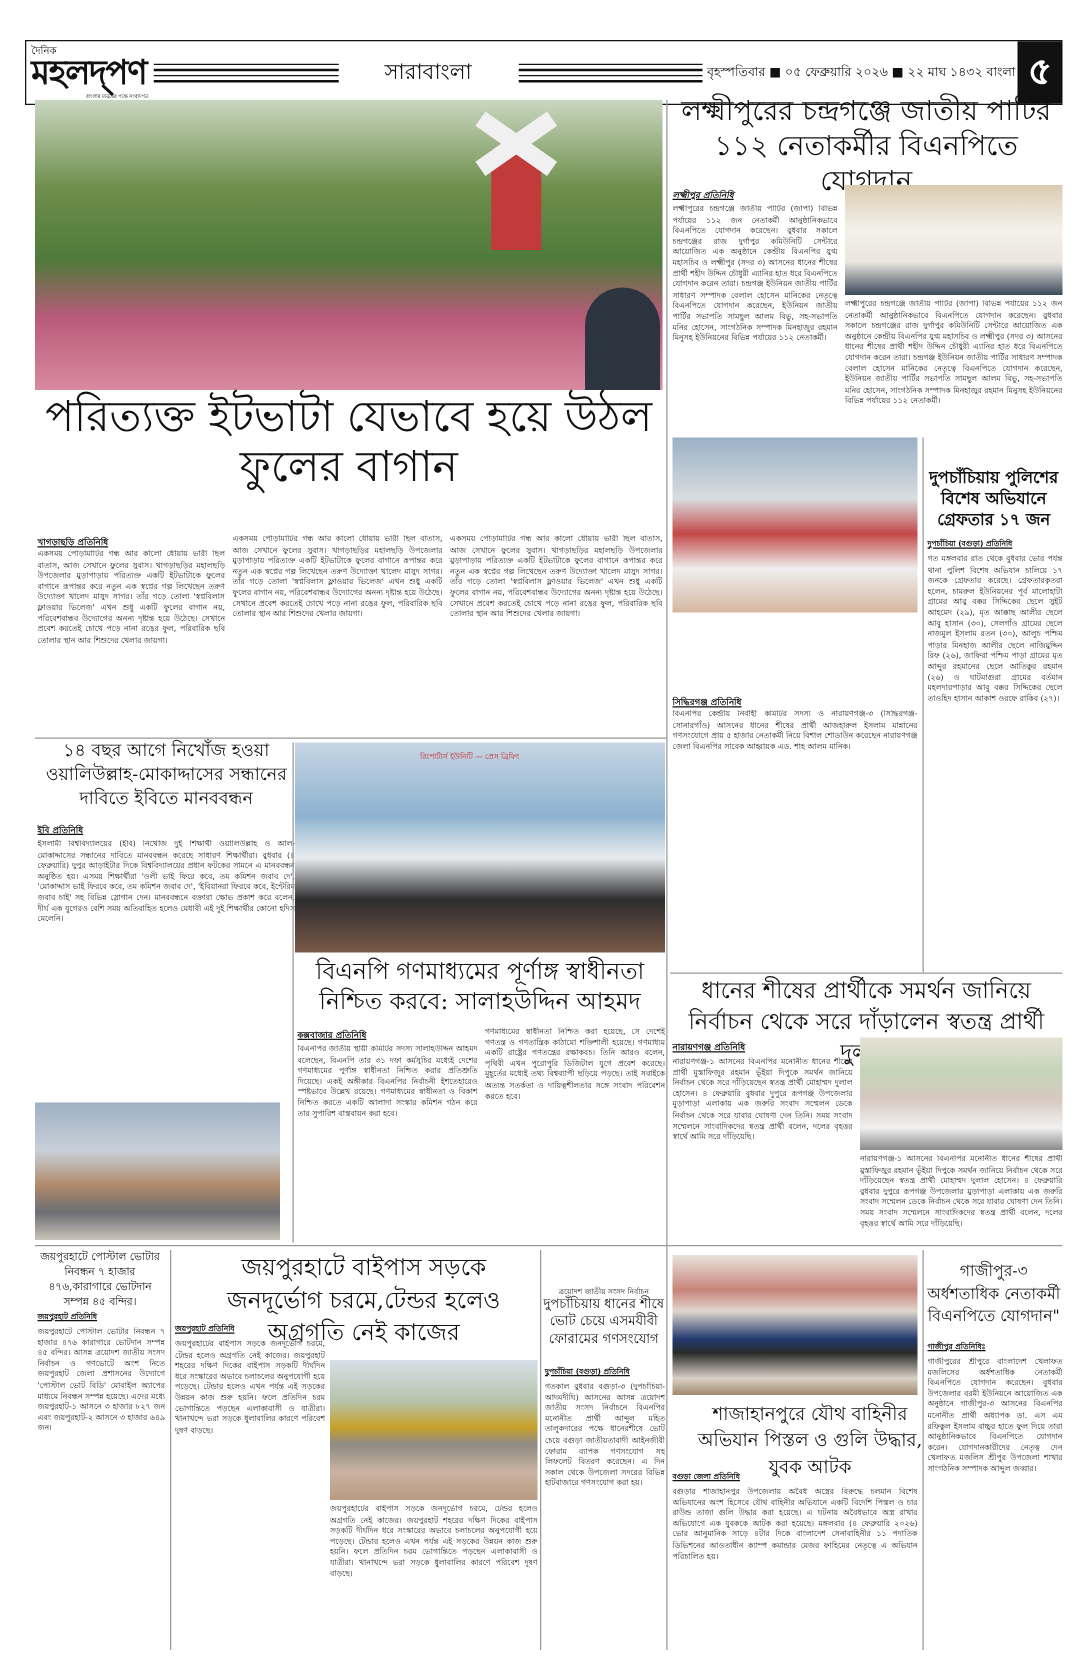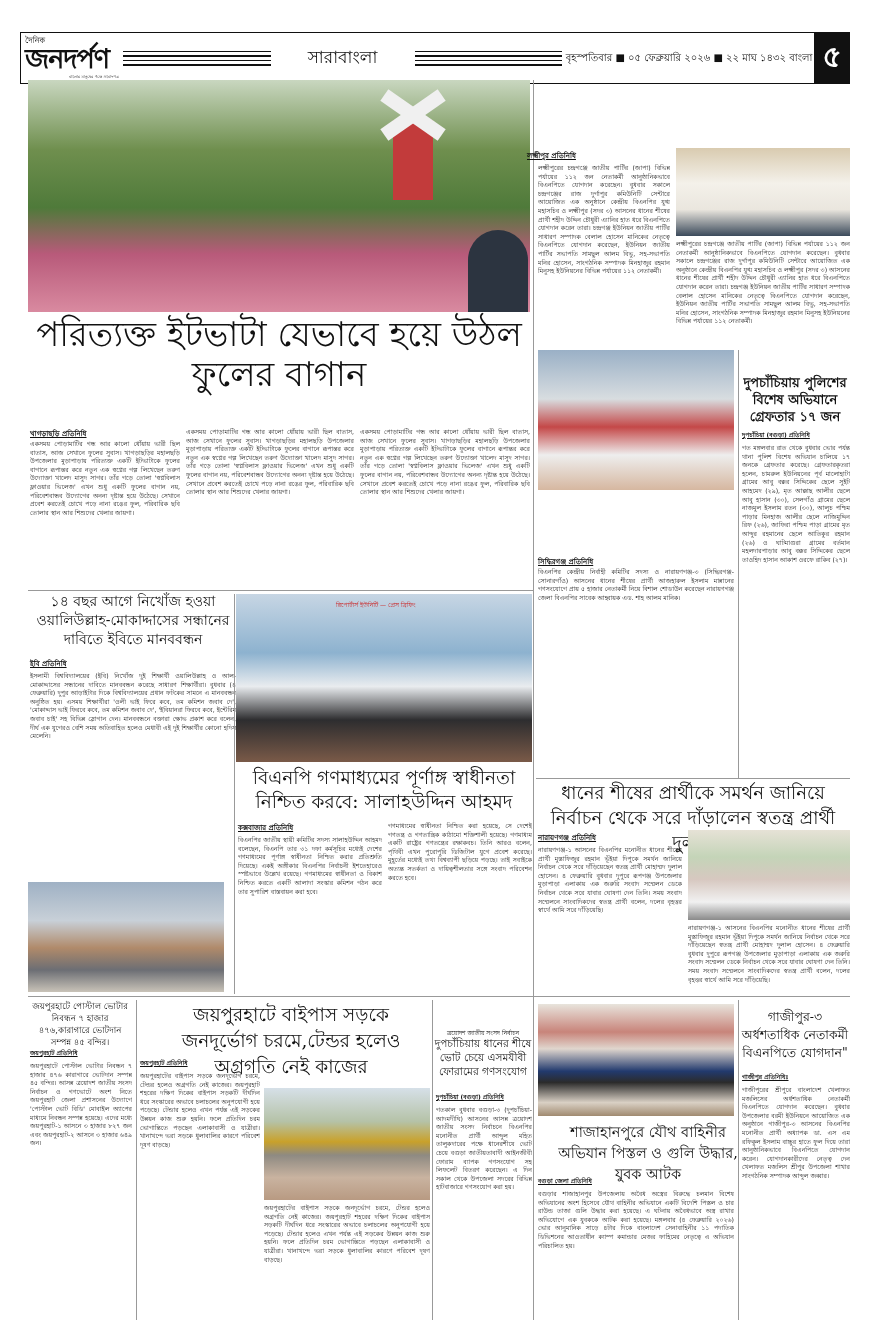--- a/index.html
+++ b/index.html
@@ -30,21 +30,21 @@
   .kicker { position: absolute; font-size: 7px; text-align: center; }
 </style>
 </head>
 <body>
 
 <div class="page">
 
   <div class="masthead" style="left:0;top:8px;">
     <div class="logo-box">
       <div class="logo-small">দৈনিক</div>
-      <div class="logo-main">জনদর্পণ</div>
+      <div class="logo-main">মহলদ্পণ</div>
       <div class="logo-tag">বাংলার মানুষের পক্ষে সংবাদপত্র</div>
     </div>
     <div class="rules">
         <span></span>
         <span></span>
         <span></span>
         <span></span>
       </div>
     <div class="section-title">সারাবাংলা</div>
     <div class="rules">
@@ -66,21 +66,22 @@
 
   <div class="headline" style="left:8px;top:290px;width:502px;font-size:34px;line-height:40px;">পরিত্যক্ত ইটভাটা যেভাবে হয়ে উঠল ফুলের বাগান</div>
 
   <div class="byline" style="left:10px;top:404px;">খাগড়াছড়ি প্রতিনিধি</div>
   <div class="body" style="left:10px;top:416px;width:150px;height:146px;">একসময় পোড়ামাটির গন্ধ আর কালো ধোঁয়ায় ভারী ছিল বাতাস, আজ সেখানে ফুলের সুবাস। খাগড়াছড়ির মহালছড়ি উপজেলার মুড়াপাড়ায় পরিত্যক্ত একটি ইটভাটাকে ফুলের বাগানে রূপান্তর করে নতুন এক স্বপ্নের গল্প লিখেছেন তরুণ উদ্যোক্তা খালেদ মাসুদ সাগর। তাঁর গড়ে তোলা 'স্বপ্নবিলাস ফ্লাওয়ার ভিলেজ' এখন শুধু একটি ফুলের বাগান নয়, পরিবেশবান্ধব উদ্যোগের অনন্য দৃষ্টান্ত হয়ে উঠেছে। সেখানে প্রবেশ করতেই চোখে পড়ে নানা রঙের ফুল, পরিবারিক ছবি তোলার স্থান আর শিশুদের খেলার জায়গা।</div>
   <div class="body" style="left:166px;top:404px;width:168px;height:158px;">একসময় পোড়ামাটির গন্ধ আর কালো ধোঁয়ায় ভারী ছিল বাতাস, আজ সেখানে ফুলের সুবাস। খাগড়াছড়ির মহালছড়ি উপজেলার মুড়াপাড়ায় পরিত্যক্ত একটি ইটভাটাকে ফুলের বাগানে রূপান্তর করে নতুন এক স্বপ্নের গল্প লিখেছেন তরুণ উদ্যোক্তা খালেদ মাসুদ সাগর। তাঁর গড়ে তোলা 'স্বপ্নবিলাস ফ্লাওয়ার ভিলেজ' এখন শুধু একটি ফুলের বাগান নয়, পরিবেশবান্ধব উদ্যোগের অনন্য দৃষ্টান্ত হয়ে উঠেছে। সেখানে প্রবেশ করতেই চোখে পড়ে নানা রঙের ফুল, পরিবারিক ছবি তোলার স্থান আর শিশুদের খেলার জায়গা।</div>
   <div class="body" style="left:340px;top:404px;width:170px;height:158px;">একসময় পোড়ামাটির গন্ধ আর কালো ধোঁয়ায় ভারী ছিল বাতাস, আজ সেখানে ফুলের সুবাস। খাগড়াছড়ির মহালছড়ি উপজেলার মুড়াপাড়ায় পরিত্যক্ত একটি ইটভাটাকে ফুলের বাগানে রূপান্তর করে নতুন এক স্বপ্নের গল্প লিখেছেন তরুণ উদ্যোক্তা খালেদ মাসুদ সাগর। তাঁর গড়ে তোলা 'স্বপ্নবিলাস ফ্লাওয়ার ভিলেজ' এখন শুধু একটি ফুলের বাগান নয়, পরিবেশবান্ধব উদ্যোগের অনন্য দৃষ্টান্ত হয়ে উঠেছে। সেখানে প্রবেশ করতেই চোখে পড়ে নানা রঙের ফুল, পরিবারিক ছবি তোলার স্থান আর শিশুদের খেলার জায়গা।</div>
 
   <div class="vrule" style="left:513px;top:56px;height:1240px;"></div>
 
-  <div class="byline" style="left:507px;top:126px;">লক্ষ্মীপুর প্রতিনিধি</div>
+  <div class="headline" style="left:516px;top:52px;width:314px;font-size:22px;line-height:28px;">লক্ষ্মীপুরের চন্দ্রগঞ্জে জাতীয় পার্টির ১১২ নেতাকর্মীর বিএনপিতে যোগদান</div>
+  <div class="byline" style="left:518px;top:126px;font-style:italic;">লক্ষ্মীপুর প্রতিনিধি</div>
   <div class="body" style="left:518px;top:140px;width:132px;height:178px;">লক্ষ্মীপুরের চন্দ্রগঞ্জে জাতীয় পার্টির (জাপা) বিভিন্ন পর্যায়ের ১১২ জন নেতাকর্মী আনুষ্ঠানিকভাবে বিএনপিতে যোগদান করেছেন। বুধবার সকালে চন্দ্রগঞ্জের রাজ দুর্গাপুর কমিউনিটি সেন্টারে আয়োজিত এক অনুষ্ঠানে কেন্দ্রীয় বিএনপির যুগ্ম মহাসচিব ও লক্ষ্মীপুর (সদর ৩) আসনের ধানের শীষের প্রার্থী শহীদ উদ্দিন চৌধুরী এ্যানির হাত ধরে বিএনপিতে যোগদান করেন তারা। চন্দ্রগঞ্জ ইউনিয়ন জাতীয় পার্টির সাধারণ সম্পাদক বেলাল হোসেন মানিকের নেতৃত্বে বিএনপিতে যোগদান করেছেন, ইউনিয়ন জাতীয় পার্টির সভাপতি সামছুল আলম বিভু, সহ-সভাপতি মনির হোসেন, সাংগঠনিক সম্পাদক মিনহাজুর রহমান মিনুসহ ইউনিয়নের বিভিন্ন পর্যায়ের ১১২ নেতাকর্মী।</div>
   <div class="photo" style="left:656px;top:124px;width:174px;height:88px;background:linear-gradient(180deg,#d9cbb0 0%,#f4f1ea 40%,#eae6de 70%,#3b4a5b 100%);"></div>
   <div class="body" style="left:656px;top:216px;width:174px;height:102px;">লক্ষ্মীপুরের চন্দ্রগঞ্জে জাতীয় পার্টির (জাপা) বিভিন্ন পর্যায়ের ১১২ জন নেতাকর্মী আনুষ্ঠানিকভাবে বিএনপিতে যোগদান করেছেন। বুধবার সকালে চন্দ্রগঞ্জের রাজ দুর্গাপুর কমিউনিটি সেন্টারে আয়োজিত এক অনুষ্ঠানে কেন্দ্রীয় বিএনপির যুগ্ম মহাসচিব ও লক্ষ্মীপুর (সদর ৩) আসনের ধানের শীষের প্রার্থী শহীদ উদ্দিন চৌধুরী এ্যানির হাত ধরে বিএনপিতে যোগদান করেন তারা। চন্দ্রগঞ্জ ইউনিয়ন জাতীয় পার্টির সাধারণ সম্পাদক বেলাল হোসেন মানিকের নেতৃত্বে বিএনপিতে যোগদান করেছেন, ইউনিয়ন জাতীয় পার্টির সভাপতি সামছুল আলম বিভু, সহ-সভাপতি মনির হোসেন, সাংগঠনিক সম্পাদক মিনহাজুর রহমান মিনুসহ ইউনিয়নের বিভিন্ন পর্যায়ের ১১২ নেতাকর্মী।</div>
 
   <div class="photo" style="left:518px;top:326px;width:196px;height:140px;background:linear-gradient(180deg,#9ab0c6 0%,#d8dde0 35%,#c44848 55%,#eeeeee 75%,#d6b7a0 100%);"></div>
   <div class="byline" style="left:518px;top:532px;">সিদ্ধিরগঞ্জ প্রতিনিধি</div>
   <div class="body" style="left:518px;top:544px;width:196px;height:205px;">বিএনপির কেন্দ্রীয় নির্বাহী কমিটির সদস্য ও নারায়ণগঞ্জ-৩ (সিদ্ধিরগঞ্জ-সোনারগাঁও) আসনের ধানের শীষের প্রার্থী আজহারুল ইসলাম মান্নানের গণসংযোগে প্রায় ৫ হাজার নেতাকর্মী নিয়ে বিশাল শোডাউন করেছেন নারায়ণগঞ্জ জেলা বিএনপির সাবেক আহ্বায়ক এড. শাহ আলম মানিক।</div>
 
   <div class="vrule" style="left:718px;top:326px;height:428px;"></div>
 

